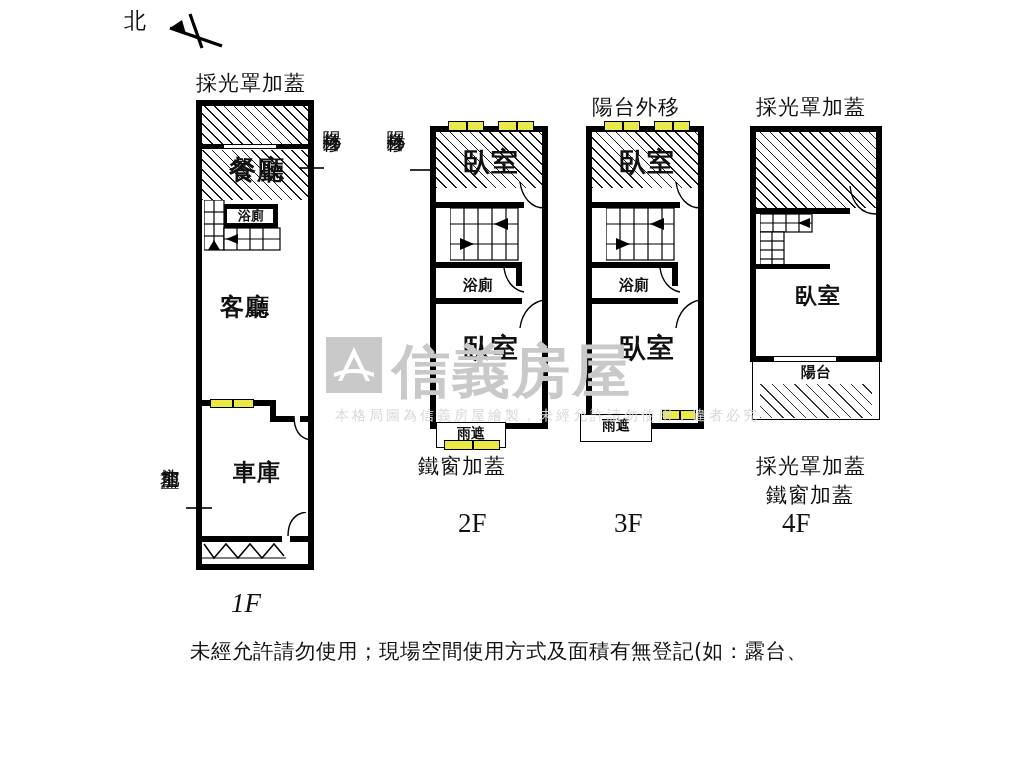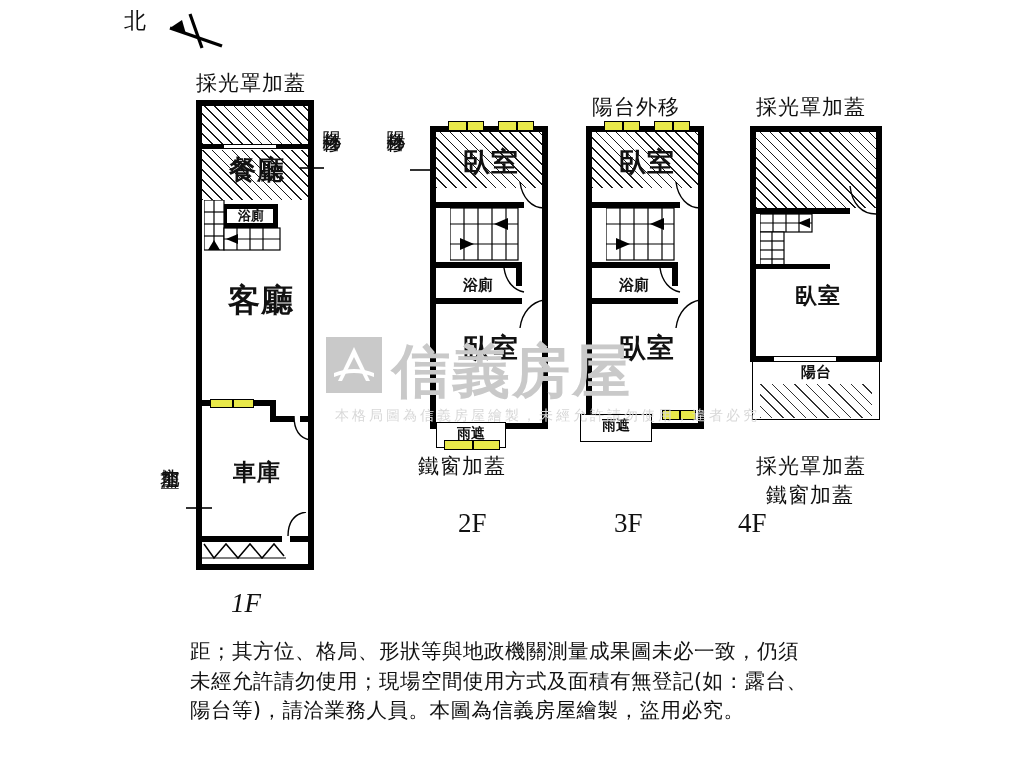--- a/index.html
+++ b/index.html
@@ -94,21 +94,21 @@
     <line x1="10" y1="0" x2="10" y2="50" stroke="#000" stroke-width="1.2"></line>
     <rect x="20" y="28" width="56" height="22" fill="#fff" stroke="#000" stroke-width="1.2"></rect>
     <line x1="33" y1="28" x2="33" y2="50" stroke="#000" stroke-width="1.2"></line>
     <line x1="46" y1="28" x2="46" y2="50" stroke="#000" stroke-width="1.2"></line>
     <line x1="59" y1="28" x2="59" y2="50" stroke="#000" stroke-width="1.2"></line>
     <line x1="20" y1="39" x2="76" y2="39" stroke="#000" stroke-width="1.2"></line>
     <polygon points="4,50 16,50 10,40" fill="#000"></polygon>
     <polygon points="22,39 34,34 34,44" fill="#000"></polygon>
   </svg>
 
-  <div class="abs cjk lbl-room" style="left:24px;top:180px;width:74px;text-align:right;font-size:32px;line-height:1.25;"><span>客廳</span></div>
+  <div class="abs cjk lbl-room" style="left:24px;top:192px;width:74px;text-align:left;font-size:24px;line-height:1.25;"><span>客廳</span></div>
 
   <div class="wall" style="left:6px;top:300px;width:8px;height:6px;"></div>
   <div class="win" style="left:14px;top:299px;width:44px;height:9px;"></div>
   <div class="wall" style="left:58px;top:300px;width:22px;height:6px;"></div>
   <div class="wall" style="left:74px;top:300px;width:6px;height:22px;"></div>
   <div class="wall" style="left:74px;top:316px;width:24px;height:6px;"></div>
   <div class="wall" style="left:104px;top:316px;width:8px;height:6px;"></div>
   <svg class="abs" style="left:96px;top:316px;" width="20" height="26">
     <path d="M2,0 C2,14 8,22 18,24" fill="none" stroke="#000" stroke-width="1.4"></path>
   </svg>
@@ -292,32 +292,30 @@
   <div class="wall" style="left:86px;top:230px;width:46px;height:6px;"></div>
 
   <div class="abs" style="left:2px;top:236px;width:128px;height:58px;border:1.4px solid #000;border-top:none;background:#fff;box-sizing:border-box;"></div>
   <div class="abs hatch-lite" style="left:10px;top:258px;width:112px;height:34px;"></div>
   <div class="abs cjk lbl-sm" style="left:36px;top:239px;width:60px;text-align:center;font-size:15px;">陽台</div>
 </div>
 
 <div class="abs cjk lbl-out" style="left:756px;top:455px;font-size:21px;">採光罩加蓋</div>
 <div class="abs cjk lbl-out" style="left:766px;top:484px;font-size:21px;">鐵窗加蓋</div>
 
-<div class="abs floorlabel" style="left:738px;top:508px;">4F</div>
+<div class="abs floorlabel" style="left:782px;top:508px;">4F</div>
 
 <div id="watermark">
   <div class="wm-logo">
     <svg width="56" height="56" viewBox="0 0 56 56">
       <rect width="56" height="56" fill="#c9c9c9"></rect>
       <path d="M28 10 L44 44 L12 44 Z" fill="#ffffff"></path>
       <path d="M28 20 L40 44 L16 44 Z" fill="#c9c9c9"></path>
       <path d="M8 36 Q28 28 48 36 L48 40 Q28 32 8 40 Z" fill="#ffffff"></path>
     </svg>
   </div>
   <div class="wm-text abs" style="left:66px;top:0;white-space:nowrap;">信義房屋</div>
   <div class="wm-sub">本格局圖為信義房屋繪製，未經允許請勿使用，違者必究</div>
 </div>
 
 <div id="footer">
-  <div>距；其方位、格局、形狀等與地政機關測量成果圖未必一致，仍須</div>
   <div>未經允許請勿使用；現場空間使用方式及面積有無登記(如：露台、</div>
-  <div>陽台等)，請洽業務人員。本圖為信義房屋繪製，盜用必究。</div>
 </div>
 
 </body></html>

